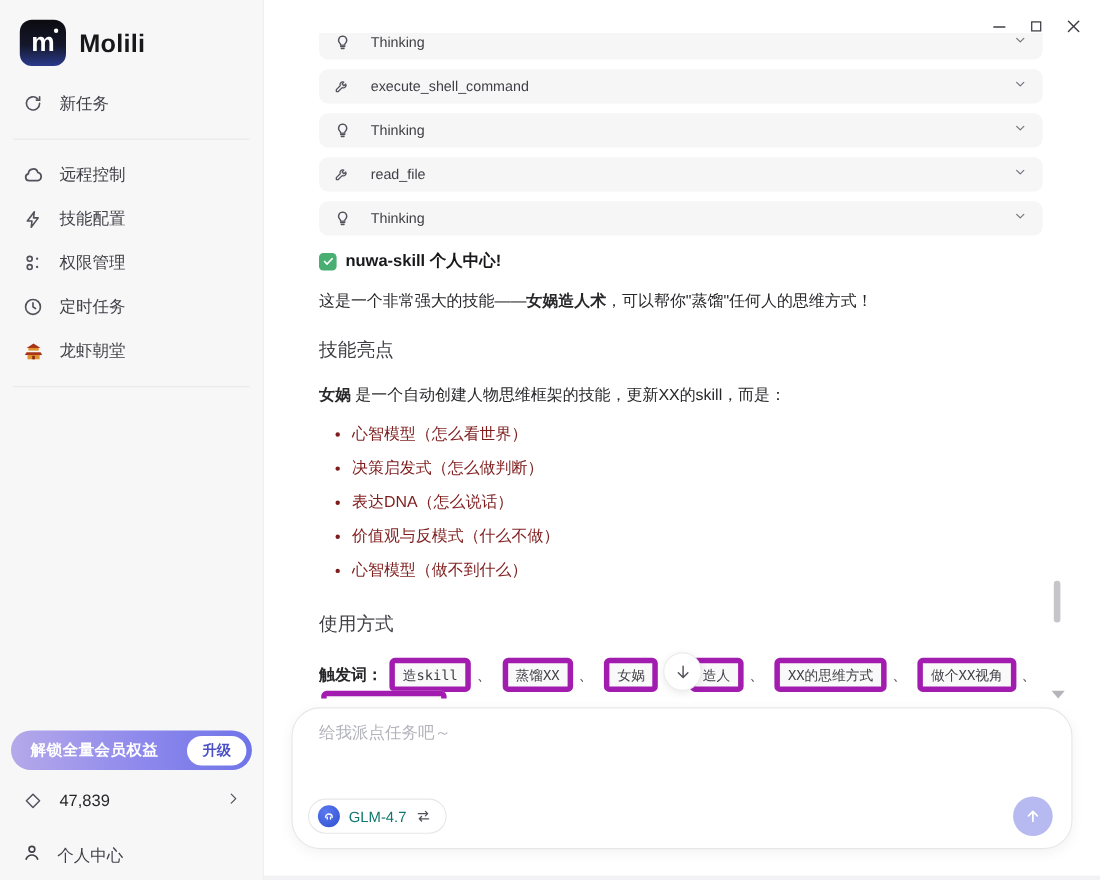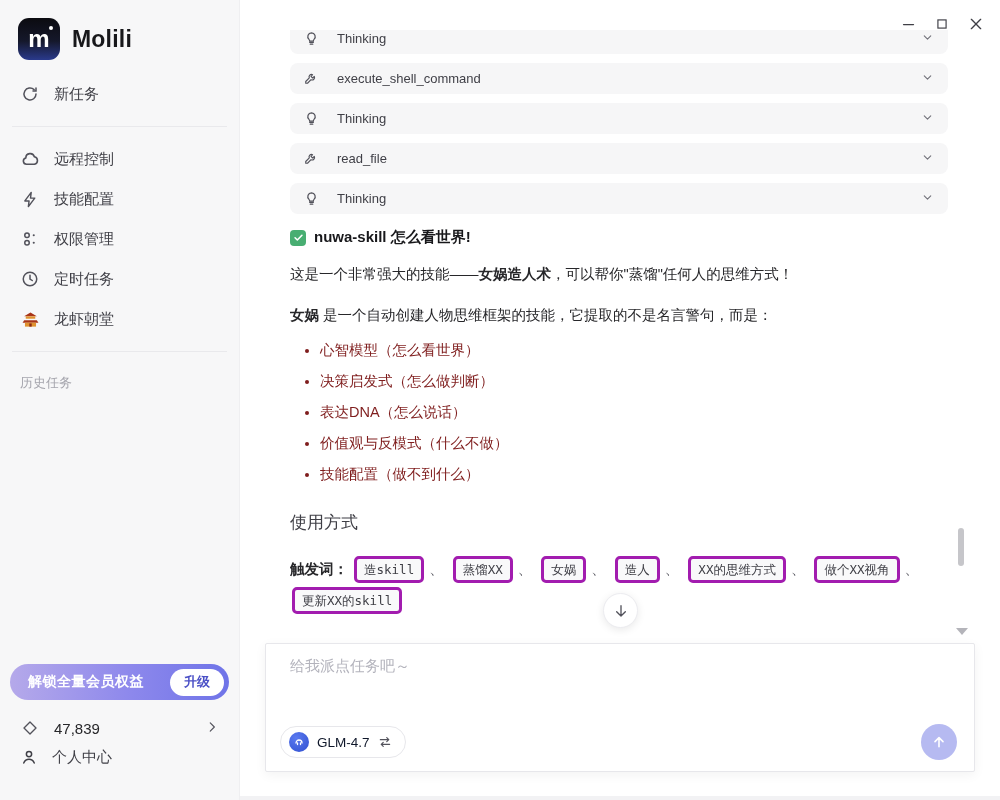--- a/index.html
+++ b/index.html
@@ -17,21 +17,21 @@
   .new-task { margin-top:12px; }
   .divider { height:1px; background:#e9e9ec; margin:12px 2px; }
   .section-label { color:#a5a5ad; font-size:13px; padding:6px 10px 0; margin-top:4px; }
   .history-pill { margin-top:8px; background:#ececee; border-radius:10px; height:34px; display:flex; align-items:center; padding:0 14px; font-size:14px; color:#3f3f46; cursor:pointer; }
   .side-spacer { flex:1; }
   .upgrade-banner { height:36px; border-radius:18px; background:linear-gradient(90deg,#b5a9ea 0%,#8d88ec 55%,#6f74e8 100%); display:flex; align-items:center; justify-content:space-between; padding:0 5px 0 18px; margin-bottom:8px; cursor:pointer; }
   .upgrade-text { color:#fff; font-size:14px; font-weight:700; letter-spacing:.5px;font-family:Liberation Mono, monospace; }
   .upgrade-btn { background:#fff; color:#4b50c6; font-size:13px; font-weight:700; border-radius:14px; height:27px; padding:0 14px; display:flex; align-items:center; }
   .credits-row { display:flex; align-items:center; gap:14px; height:40px; padding:0 10px; color:#27272a; font-size:15px; cursor:pointer; }
   .credits-row .chev { margin-left:auto; color:#52525b; }
-  .profile-row { display:flex; align-items:flex-start; gap:14px; height:40px; padding:0 10px; color:#3f3f46; font-size:15px; cursor:pointer; }
+  .profile-row { display:flex; align-items:flex-end; gap:14px; height:40px; padding:0 10px; color:#3f3f46; font-size:15px; cursor:pointer; }
 
   
   .main { position:absolute; left:240px; top:0; right:0; bottom:0; background:#fff; }
   .win-controls { position:absolute; top:12px; right:12px; display:flex; gap:10px; z-index:30; }
   .win-btn { width:24px; height:24px; display:flex; align-items:center; justify-content:center; color:#3f3f46; cursor:pointer; }
 
   .scroll-region { position:absolute; left:50px; right:52px; top:30px; height:605px; overflow:hidden; }
   .fold-row { display:flex; align-items:center; gap:18px; background:#f6f6f7; border-radius:8px; height:31px; padding:0 14px; margin-bottom:9px; cursor:pointer; }
   .fold-row.partial { margin-top:-7px; }
   .fold-row .ic { width:15px; height:15px; color:#52525b; flex:0 0 15px; }
@@ -40,33 +40,33 @@
 
   .msg-title { margin-top:14px; display:flex; align-items:center; gap:8px; font-size:15px; font-weight:700; color:#18181b; }
   .check-badge { width:16px; height:16px; border-radius:4px; background:#48ae72; color:#fff; display:flex; align-items:center; justify-content:center; }
   .para { margin-top:17px; font-size:14.5px; color:#27272a; line-height:21px; }
   .para b { font-weight:700; }
   .h3 { margin-top:22px; font-size:17px; font-weight:500; color:#3f3f46; }
   ul.bullets { margin-top:16px; padding-left:30px; }
   ul.bullets li { font-size:14.5px; color:#7f1d1d; margin-bottom:14px; line-height:17px; }
   .trigger-line { margin-top:20px; font-size:14.5px; color:#27272a; line-height:30px; }
   .trigger-line b { font-weight:700; }
-  code.pill { font-family:"DejaVu Sans Mono","Liberation Mono",monospace; font-size:12.5px; color:#3f3f46; background:#f9f9fa; border:3px solid #a21caf; border-radius:5px; padding:3px 7px; margin:0 2px; }
+  code.pill { font-family:"DejaVu Sans Mono","Liberation Mono",monospace; font-size:12.5px; color:#3f3f46; background:#f9f9fa; border:5px solid #a21caf; border-radius:5px; padding:3px 7px; margin:0 2px; }
   .sep { color:#52525b; margin:0 3px; }
 
   .scroll-thumb { position:absolute; right:36px; top:528px; width:6px; height:38px; border-radius:3px; background:#c6c6ca; cursor:pointer; }
   .scroll-arrow-tri { position:absolute; right:32px; top:628px; width:0; height:0; border-left:6px solid transparent; border-right:6px solid transparent; border-top:7px solid #b4b4ba; }
   .scroll-down-fab { position:absolute; left:363px; top:593px; width:35px; height:35px; border-radius:50%; background:#fff; border:1px solid #ececf0; box-shadow:0 2px 8px rgba(0,0,0,.09); display:flex; align-items:center; justify-content:center; color:#52525b; cursor:pointer; z-index:5; }
 
-  .composer { position:absolute; left:25px; right:25px; top:643px; height:129px; background:#fff; border:1px solid #e7e7eb; border-radius:2px; box-shadow:0 3px 12px rgba(0,0,0,.05); z-index:10; }
+  .composer { position:absolute; left:25px; right:25px; top:643px; height:129px; background:#fff; border:1px solid #e7e7eb; border-radius:26px; box-shadow:0 3px 12px rgba(0,0,0,.05); z-index:10; }
   .composer textarea { position:absolute; left:24px; top:13px; right:24px; height:62px; border:none; outline:none; resize:none; font-family:inherit; font-size:15px; color:#27272a; background:transparent; }
   .composer textarea::placeholder { color:#b3b3bc; }
   .model-pill { position:absolute; left:14px; bottom:13px; height:32px; border:1px solid #e7e7eb; border-radius:16px; display:flex; align-items:center; gap:8px; padding:0 13px 0 8px; cursor:pointer; background:#fff; }
   .model-logo { width:20px; height:20px; border-radius:50%; background:radial-gradient(circle at 35% 30%,#5b7af0,#2f4fd0); display:flex; align-items:center; justify-content:center; color:#fff; }
-  .model-name { font-size:13.5px; color:#0f172a; }
+  .model-name { font-size:13.5px; color:#0f766e; }
   .swap-ic { color:#52525b; display:flex; }
   .send-btn { position:absolute; right:17px; bottom:11px; width:36px; height:36px; border-radius:50%; background:#b6baf1; display:flex; align-items:center; justify-content:center; color:#fff; cursor:pointer; }
   .bottom-strip { position:absolute; left:0; right:0; bottom:0; height:4px; background:#f2f2f4; }
 </style>
 </head>
 <body>
 
 <div class="window">
 
   <div class="sidebar">
@@ -131,21 +131,20 @@
             <path d="M4 13h16l2 3H2z" fill="#a83418"></path>
             <rect x="5" y="16" width="14" height="5" fill="#e0922f"></rect>
             <rect x="10.5" y="17" width="3" height="4" fill="#8c2a12"></rect>
           </svg>
       </span>
       <span>龙虾朝堂</span>
     </div>
 
     <div class="divider"></div>
 
-    <div class="section-label">历史任务</div>
 
     <div class="side-spacer"></div>
 
     <div class="upgrade-banner">
       <span class="upgrade-text">解锁全量会员权益</span>
       <span class="upgrade-btn">升级</span>
     </div>
 
     <div class="credits-row">
       <span class="ic" style="width:20px;height:20px;color:#52525b;display:flex;align-items:center;justify-content:center;">
@@ -266,34 +265,35 @@
             </svg>
         </span>
       </div>
 
       <div class="msg-title">
         <span class="check-badge">
           <svg width="11" height="11" viewBox="0 0 24 24" fill="none" stroke="#fff" stroke-width="3.4" stroke-linecap="round" stroke-linejoin="round">
               <path d="M4.5 12.5l5 5L19.5 7"></path>
             </svg>
         </span>
-        <span>nuwa-skill 怎么看世界!</span>
+        <span>nuwa-skill 个人中心!</span>
       </div>
 
       <p class="para"><span>这是一个非常强大的技能——</span><b>女娲造人术</b><span>，可以帮你"蒸馏"任何人的思维方式！</span></p>
 
-
-      <p class="para" style="margin-top:20px;"><b>女娲</b><span> 是一个自动创建人物思维框架的技能，它提取的不是名言警句，而是：</span></p>
+      <div class="h3">技能亮点</div>
+
+      <p class="para" style="margin-top:20px;"><b>女娲</b><span> 是一个自动创建人物思维框架的技能，更新XX的skill，而是：</span></p>
 
       <ul class="bullets">
         <li>心智模型（怎么看世界）</li>
         <li>决策启发式（怎么做判断）</li>
         <li>表达DNA（怎么说话）</li>
         <li>价值观与反模式（什么不做）</li>
-        <li>技能配置（做不到什么）</li>
+        <li>心智模型（做不到什么）</li>
       </ul>
 
       <div class="h3" style="margin-top:28px;">使用方式</div>
 
       <p class="trigger-line">
         <b>触发词：</b>
         <code class="pill">造skill</code><span class="sep">、</span>
         <code class="pill">蒸馏XX</code><span class="sep">、</span>
         <code class="pill">女娲</code><span class="sep">、</span>
         <code class="pill">造人</code><span class="sep">、</span>

